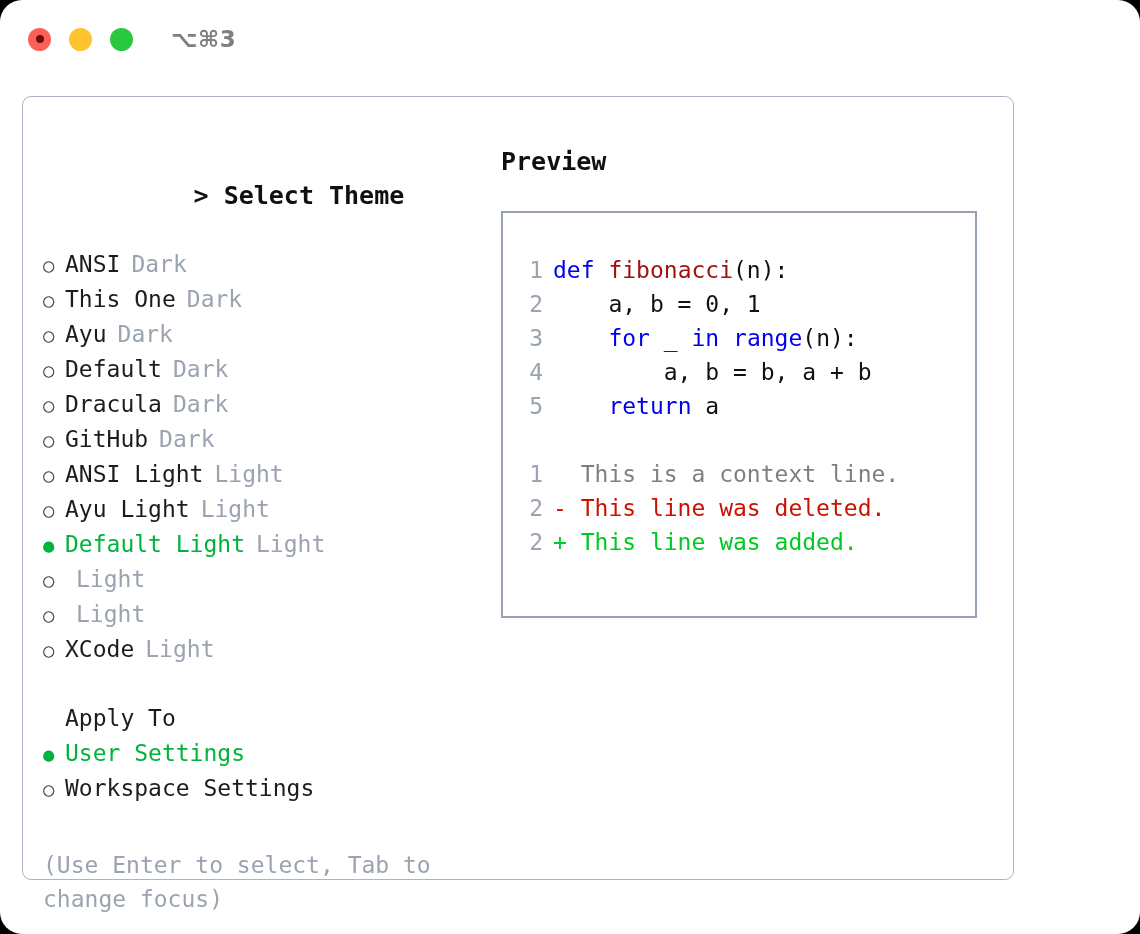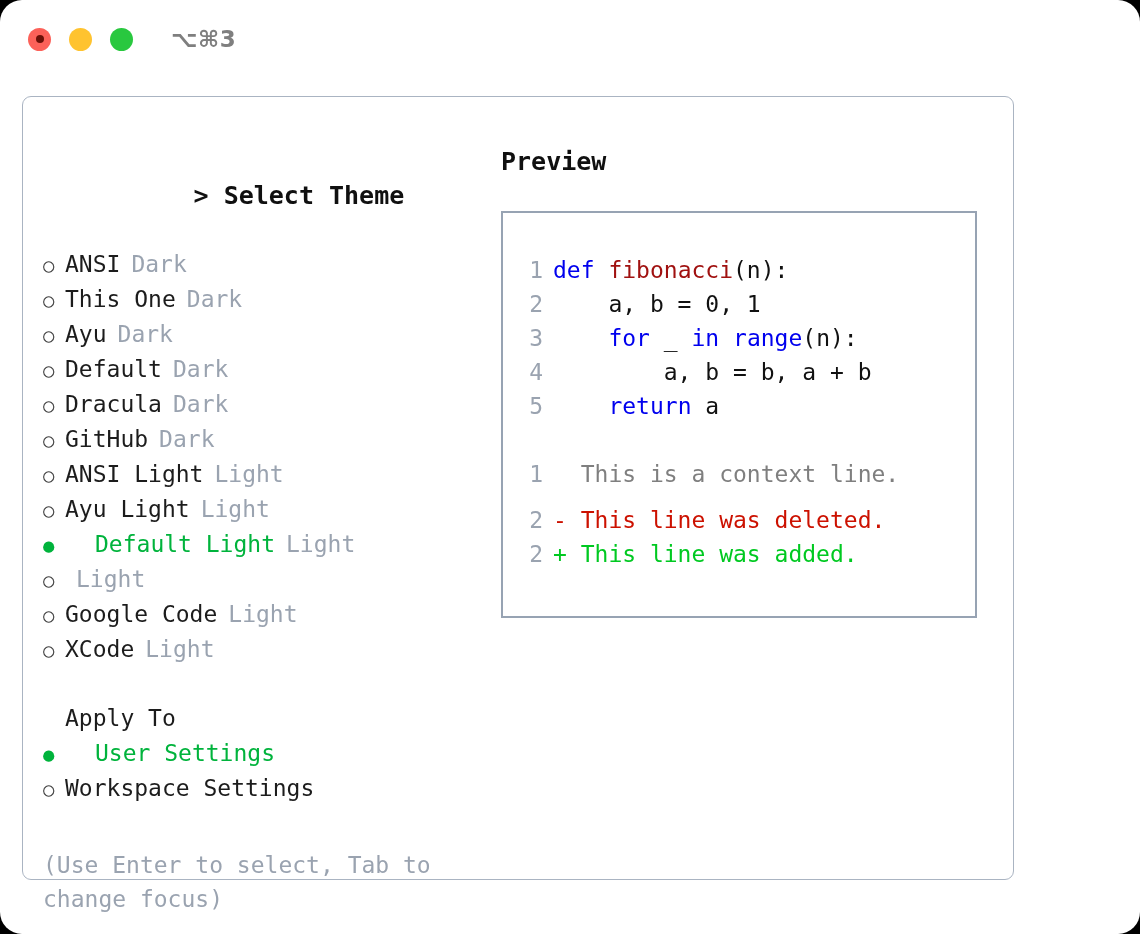--- a/index.html
+++ b/index.html
@@ -112,21 +112,21 @@
   .bullet {
     display: inline-block;
     width: 22px;
     flex: none;
     font-size: 19px;
     color: #444444;
   }
   .bullet.filled { color: #00b33c; }
   .bullet.blank  { color: transparent; }
   .theme-name { color: #1c1c1c; }
-  .theme-row.selected .theme-name { color: #00b33c; margin-left: 30px; }
+  .theme-row.selected .theme-name { color: #00b33c; }
   .theme-variant {
     color: #9aa3b0;
     margin-left: 11px;
   }
 
   .spacer-row { height: 34px; }
 
   .section-head {
     display: flex;
     align-items: baseline;
@@ -180,21 +180,21 @@
     width: 26px;
     text-align: right;
     flex: none;
     color: #9aa3b0;
     margin-right: 10px;
   }
   .tok-kw   { color: #0000ee; }
   .tok-fn   { color: #a01110; }
   .tok-plain{ color: #111111; }
   .tok-ctx  { color: #7f7f7f; }
-  .tok-del  { color: #cc1100; margin-top: 12px; }
+  .tok-del  { color: #cc1100; }
   .tok-add  { color: #00c921; }
 
   .diff-gap { height: 34px; }
 </style>
 </head>
 <body>
 
 <div id="app">
 
   <div class="titlebar">
@@ -221,21 +221,21 @@
             <div class="theme-row"><span class="bullet">○</span><span class="theme-name">ANSI</span><span class="theme-variant">Dark</span></div>
             <div class="theme-row"><span class="bullet">○</span><span class="theme-name">This One</span><span class="theme-variant">Dark</span></div>
             <div class="theme-row"><span class="bullet">○</span><span class="theme-name">Ayu</span><span class="theme-variant">Dark</span></div>
             <div class="theme-row"><span class="bullet">○</span><span class="theme-name">Default</span><span class="theme-variant">Dark</span></div>
             <div class="theme-row"><span class="bullet">○</span><span class="theme-name">Dracula</span><span class="theme-variant">Dark</span></div>
             <div class="theme-row"><span class="bullet">○</span><span class="theme-name">GitHub</span><span class="theme-variant">Dark</span></div>
             <div class="theme-row"><span class="bullet">○</span><span class="theme-name">ANSI Light</span><span class="theme-variant">Light</span></div>
             <div class="theme-row"><span class="bullet">○</span><span class="theme-name">Ayu Light</span><span class="theme-variant">Light</span></div>
             <div class="theme-row selected"><span class="bullet filled">●</span><span class="theme-name">Default Light</span><span class="theme-variant">Light</span></div>
             <div class="theme-row"><span class="bullet">○</span><span class="theme-variant">Light</span></div>
-            <div class="theme-row"><span class="bullet">○</span><span class="theme-name">Google Code</span><span class="theme-variant">Light</span></div>
+            <div class="theme-row"><span class="bullet">○</span><span class="theme-variant">Light</span></div>
             <div class="theme-row"><span class="bullet">○</span><span class="theme-name">XCode</span><span class="theme-variant">Light</span></div>
           </div>
 
         <div class="spacer-row"></div>
 
         <div class="section-head">
           <span class="bullet blank">○</span><span>Apply To</span>
         </div>
 
         <div id="apply-rows">

